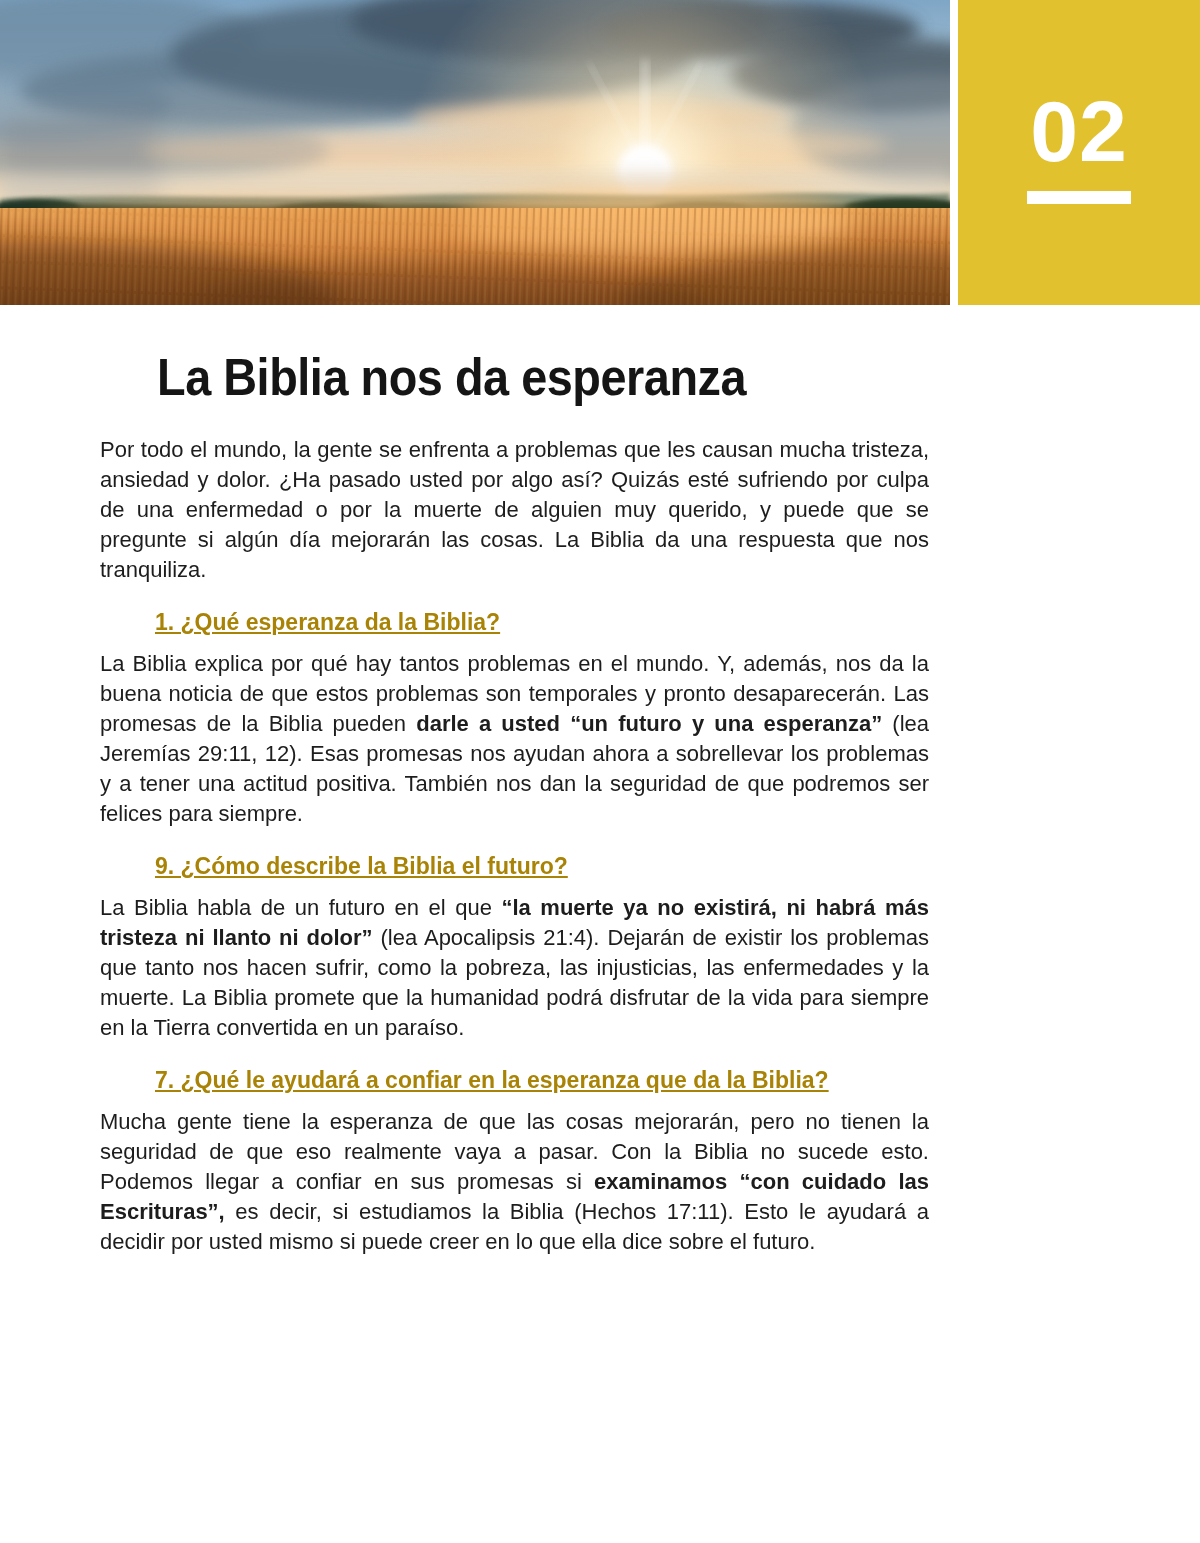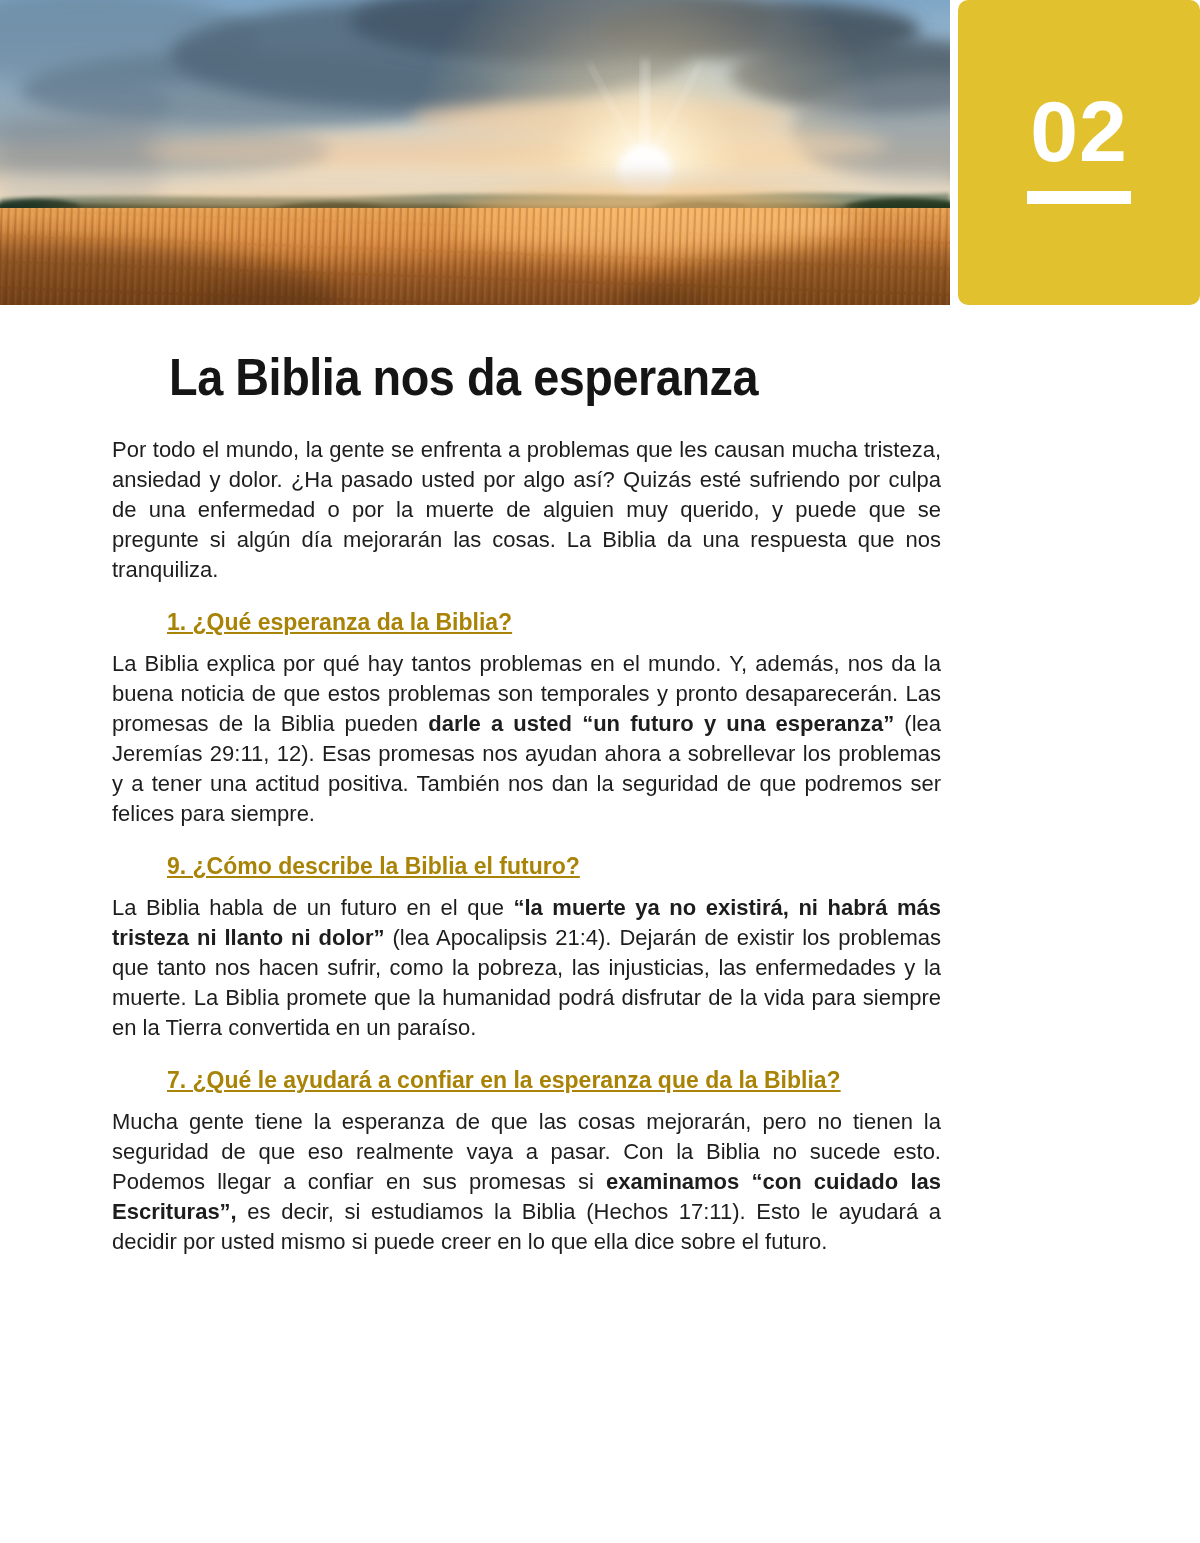--- a/index.html
+++ b/index.html
@@ -11,31 +11,31 @@
   }
   .page { position:relative; width:1200px; height:1543px; background:#ffffff; overflow:hidden; }
 
   
   .hero { position:absolute; top:0; left:0; width:1200px; height:305px; }
   .hero-photo { position:absolute; top:0; left:0; width:950px; height:305px; overflow:hidden; }
   .hero-photo svg { display:block; width:950px; height:305px; }
   .badge {
     position:absolute; top:0; left:958px; width:242px; height:305px;
     background:var(--accent-yellow,#e2c12f);
-    display:flex; flex-direction:column; align-items:center; justify-content:center;border-radius:10px;
+    display:flex; flex-direction:column; align-items:center; justify-content:center;
   }
   .badge-number {
     font-size:86px; font-weight:700; line-height:1;
     color:var(--badge-number-color,#ffffff); letter-spacing:1px;
     margin-top:-14px;
   }
   .badge-underline { width:104px; height:13px; background:var(--badge-number-color,#ffffff); margin-top:17px; }
 
   
-  .content { position:absolute; top:305px; left:12px; width:1164px; }
+  .content { position:absolute; top:305px; left:0; width:1164px; }
   .title {
     margin:44px 235px 0 157px;
     font-size:52px; line-height:56px; font-weight:700;
     color:var(--title-text,#151515); letter-spacing:-0.5px;
     white-space:nowrap;
   }
   .title-inner { display:inline-block; transform:scaleX(0.9); transform-origin:left center; }
   .para {
     margin:30px 235px 0 100px;
     font-size:22px; line-height:30px;

